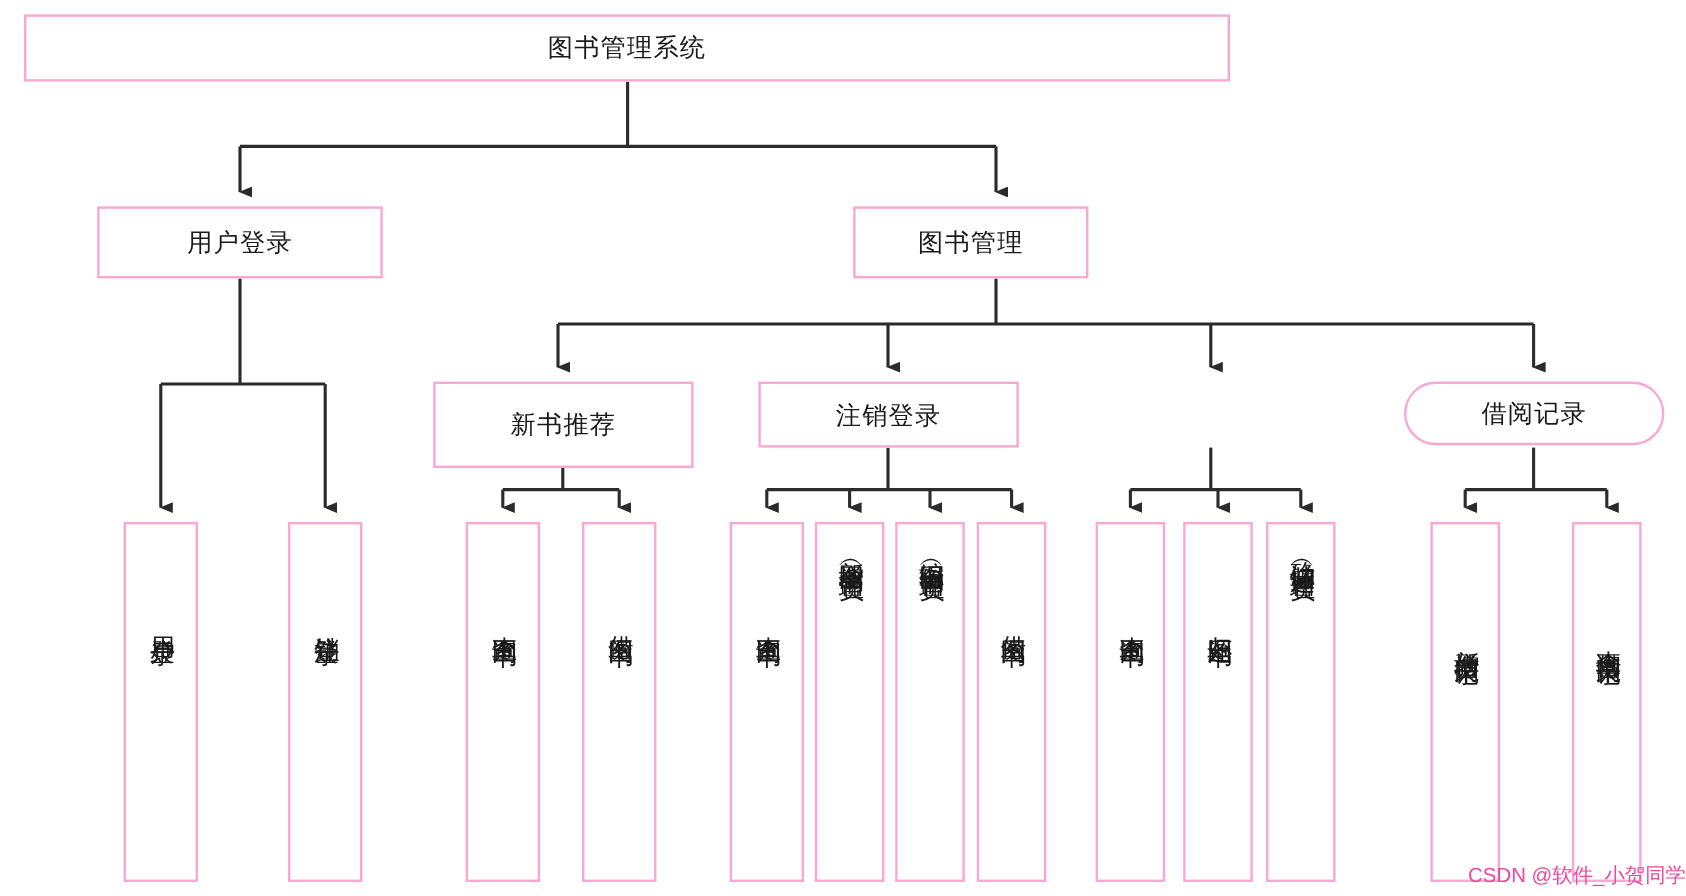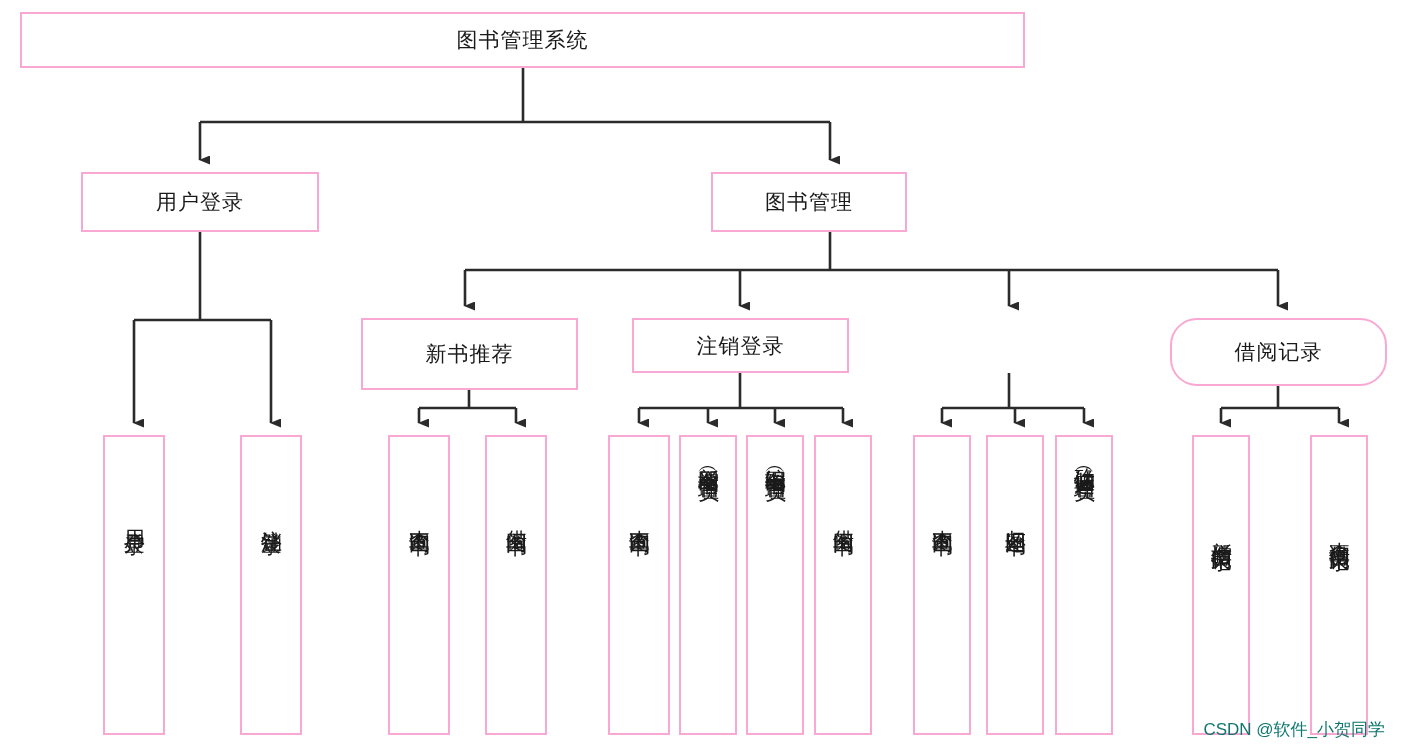--- a/index.html
+++ b/index.html
@@ -52,24 +52,24 @@
     font-size: 21px;
     line-height: 1.28;
     letter-spacing: 2px;
     color: #1a1a1a;
     display: block;
   }
   .node.v.mid .vtext { margin-top: 62px; }
   .node.v.low .vtext { margin-top: 74px; }
   .watermark {
     position: absolute;
-    right: 20px;
+    right: 0;
     bottom: 6px;
     font-size: 17px;
-    color: #0f766e;
+    color: #ec4899;
     white-space: nowrap;
     z-index: 5;
     font-family: "Liberation Sans", "DejaVu Sans", sans-serif;
   }
 </style>
 </head>
 <body>
 
 <div id="canvas">
 
@@ -133,21 +133,21 @@
   <div class="node h" style="left:711px; top:172px; width:196px; height:60px;">
     <span>图书管理</span>
   </div>
 
   <div class="node h" style="left:361px; top:318px; width:217px; height:72px;">
     <span>新书推荐</span>
   </div>
   <div class="node h" style="left:632px; top:318px; width:217px; height:55px;">
     <span>注销登录</span>
   </div>
-  <div class="node h" style="left:1170px; top:318px; width:217px; height:68px;border-radius:27px;">
+  <div class="node h" style="left:1170px; top:318px; width:217px; height:53px;border-radius:27px;">
     <span>借阅记录</span>
   </div>
 
   <div class="node v mid" style="left:103px; top:435px; width:62px; height:300px;">
     <span class="vtext">用户登录</span>
   </div>
   <div class="node v mid" style="left:240px; top:435px; width:62px; height:300px;">
     <span class="vtext">注销登录</span>
   </div>
 

